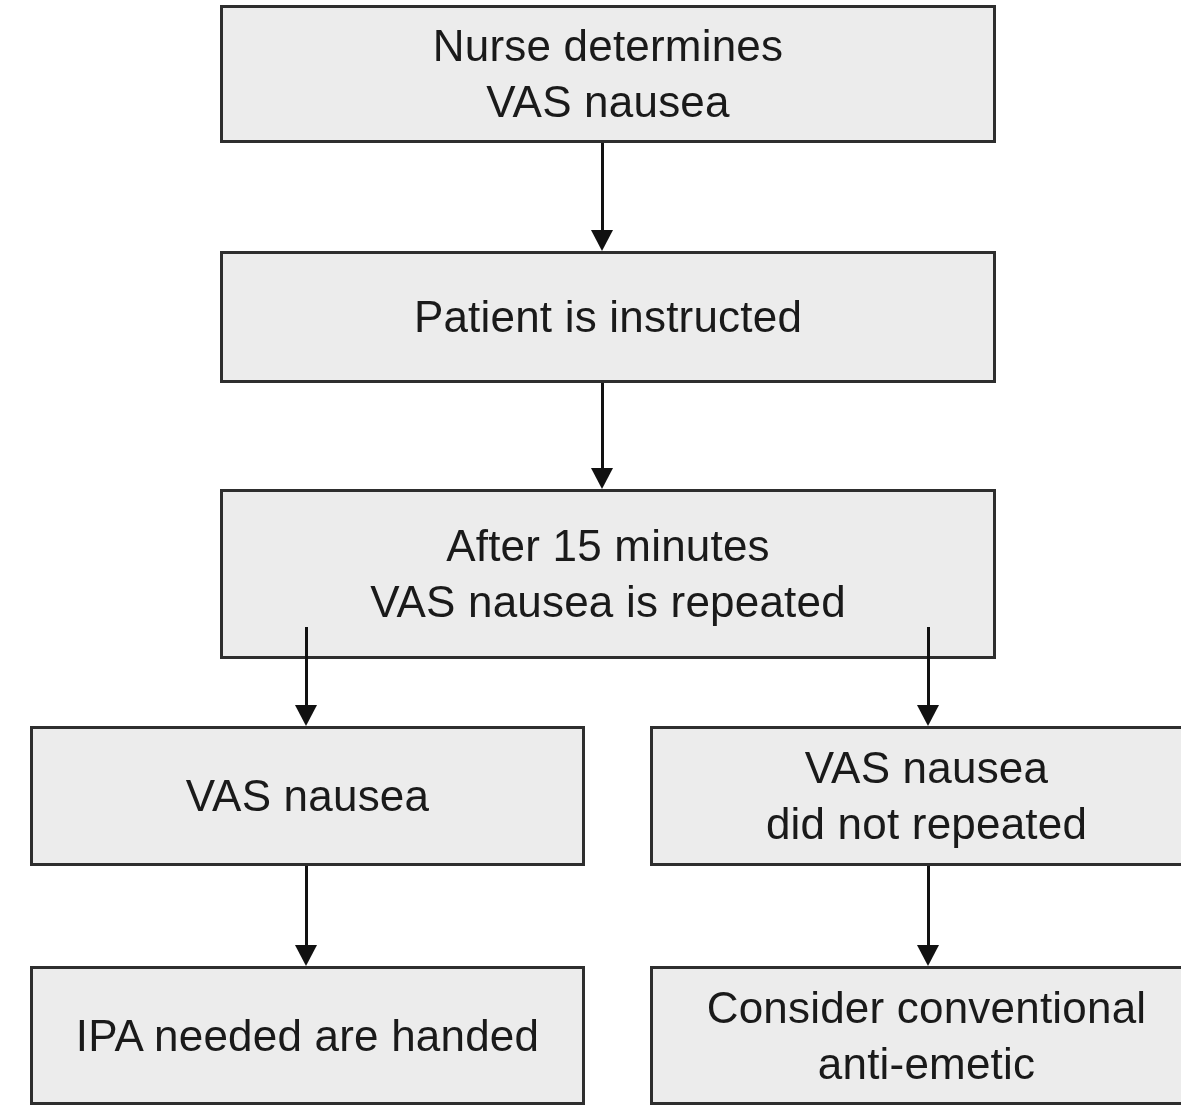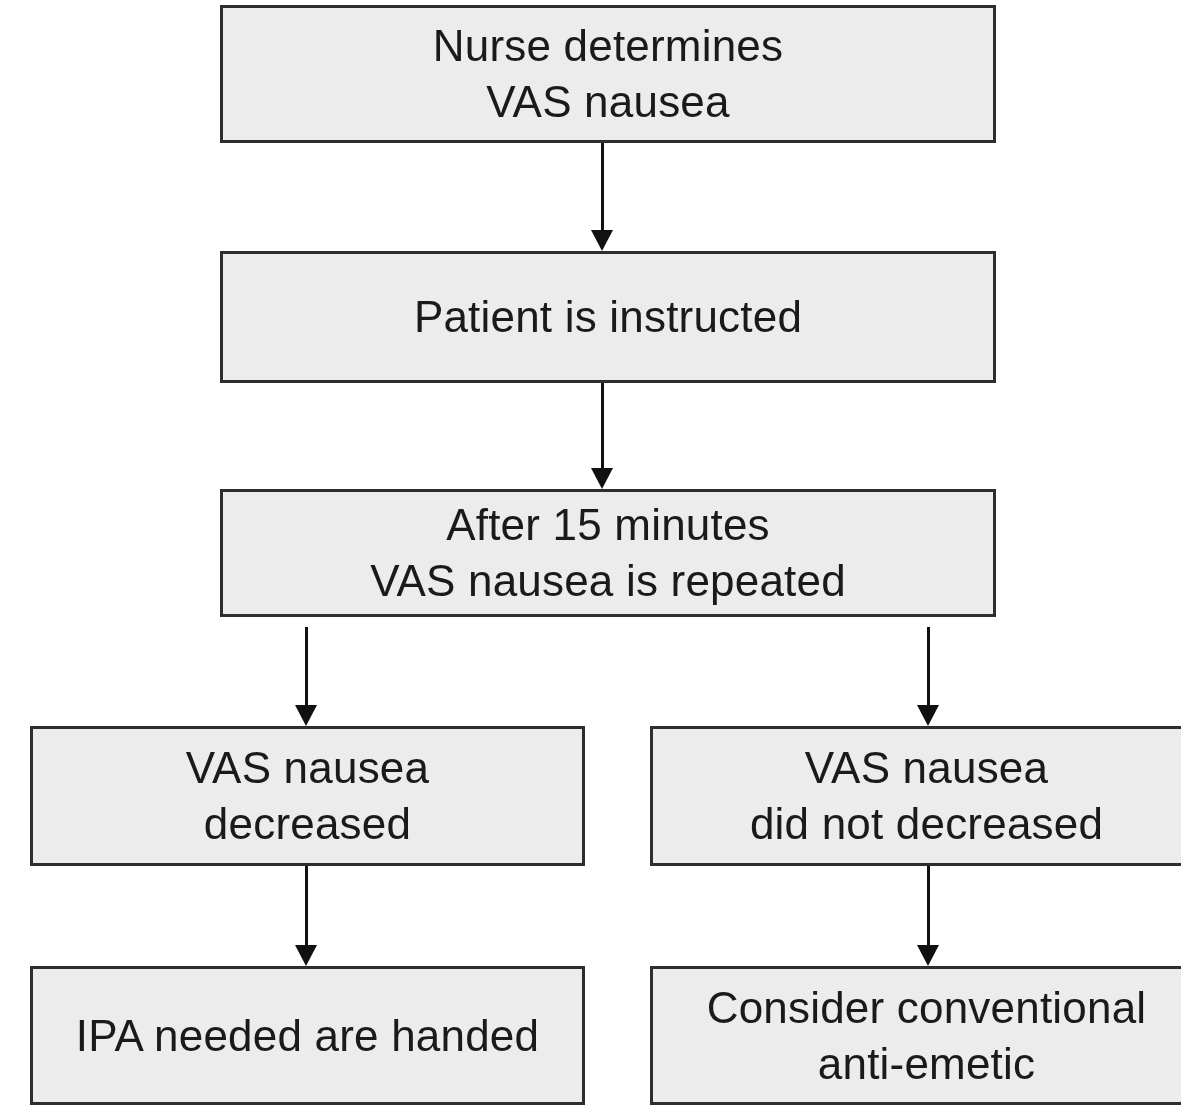--- a/index.html
+++ b/index.html
@@ -74,36 +74,35 @@
   </div>
 
   <div class="arrow" style="left:563px; top:143px; height:108px;"></div>
 
   <div class="node" style="left:192px; top:251px; width:776px; height:132px;">
     <span>Patient is instructed</span>
   </div>
 
   <div class="arrow" style="left:563px; top:383px; height:106px;"></div>
 
-  <div class="node" style="left:192px; top:489px; width:776px; height:128px;">
+  <div class="node" style="left:192px; top:489px; width:776px; height:170px;">
     <span>After 15 minutes</span>
     <span>VAS nausea is repeated</span>
   </div>
 
   <div class="arrow" style="left:267px; top:627px; height:99px;"></div>
   <div class="arrow" style="left:889px; top:627px; height:99px;"></div>
 
   <div class="node" style="left:2px; top:726px; width:555px; height:140px;">
     <span>VAS nausea</span>
-    <span>decreased</span>
   </div>
 
   <div class="node" style="left:622px; top:726px; width:553px; height:140px;">
     <span>VAS nausea</span>
-    <span>did not decreased</span>
+    <span>did not repeated</span>
   </div>
 
   <div class="arrow" style="left:267px; top:866px; height:100px;"></div>
   <div class="arrow" style="left:889px; top:866px; height:100px;"></div>
 
   <div class="node" style="left:2px; top:966px; width:555px; height:139px;">
     <span>IPA needed are handed</span>
   </div>
 
   <div class="node" style="left:622px; top:966px; width:553px; height:139px;">

